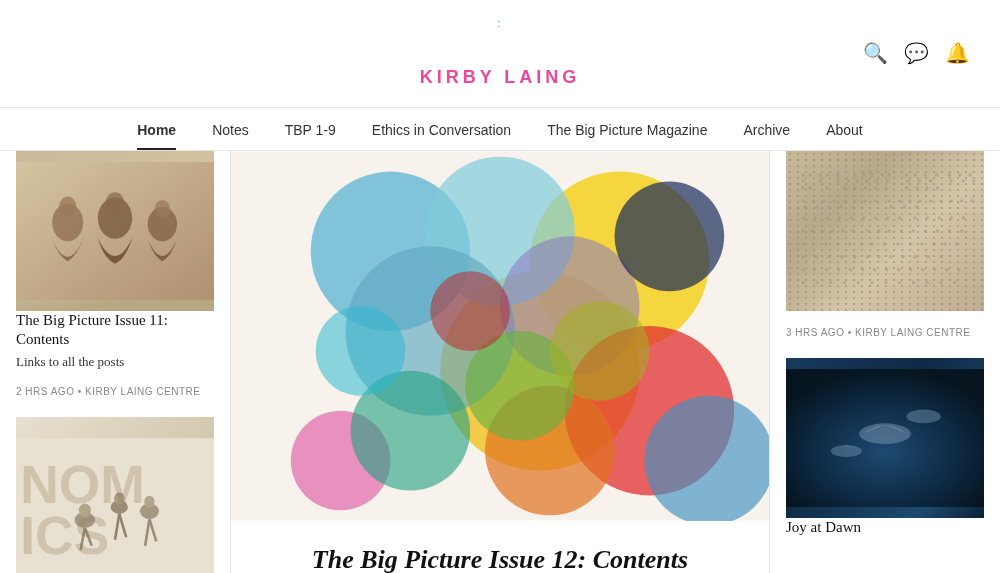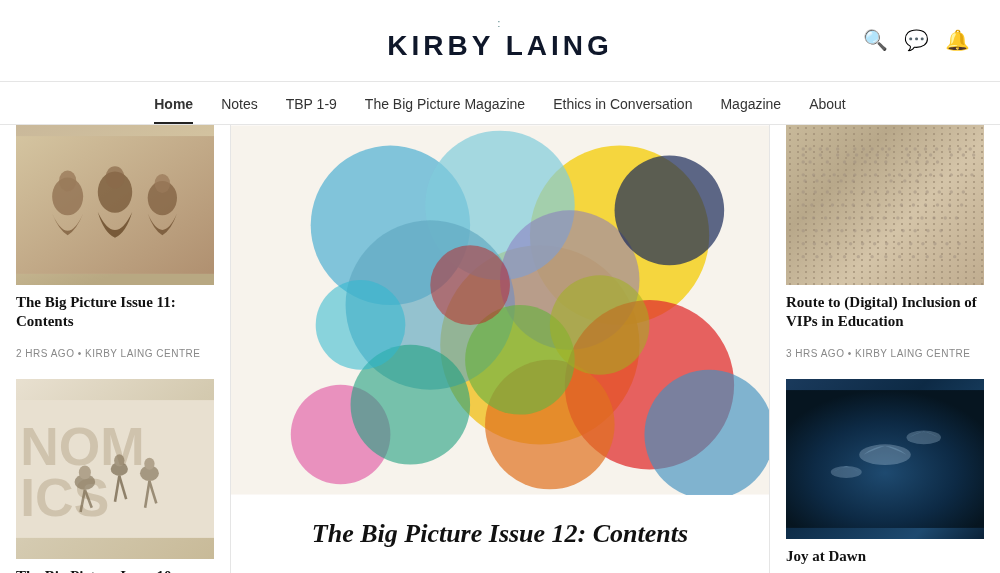--- a/index.html
+++ b/index.html
@@ -2,38 +2,38 @@
 <html><head>
   <meta charset="utf-8">
   <style>
     * { margin: 0; padding: 0; box-sizing: border-box; }
     body { font-family: Georgia, 'Times New Roman', serif; background: #fff; color: #222; width: 1000px; overflow-x: hidden; }
 
     
     .header { display: flex; align-items: center; justify-content: center; padding: 18px 30px; position: relative; border-bottom: 1px solid #e5e5e5; }
     .logo-area { text-align: center; }
     .logo-small-text { font-size: 10px; letter-spacing: 2px; color: #4a7c7e; font-family: Arial, sans-serif; }
-    .logo-main { font-size: 28px; letter-spacing: 4px; color: #0f172a; font-family: Arial, sans-serif; font-weight: bold; line-height: 1.2; }
+    .logo-main { font-size: 18px; letter-spacing: 4px; color: #ec4899; font-family: Arial, sans-serif; font-weight: bold; line-height: 1.2; margin-top: 38px; }
     .logo-sub { font-size: 22px; letter-spacing: 6px; color: #2c5f62; font-family: Arial, sans-serif; font-weight: bold; }
     .header-icons { position: absolute; right: 30px; top: 50%; transform: translateY(-50%); display: flex; gap: 16px; align-items: center; }
     .header-icon { font-size: 20px; color: #555; cursor: pointer; }
 
     
-    .nav { display: flex; justify-content: center; gap: 28px; padding: 14px 0 0 0; border-bottom: 1px solid #e5e5e5; }
+    .nav { display: flex; justify-content: center; gap: 36px; padding: 14px 0 0 0; border-bottom: 1px solid #e5e5e5; }
     .nav-item { font-size: 14px; color: #333; cursor: pointer; padding-bottom: 12px; font-family: Arial, sans-serif; text-decoration: none; }
     .nav-item.active { font-weight: bold; border-bottom: 2px solid #222; padding-bottom: 10px; }
 
     
     .main-grid { display: grid; grid-template-columns: 230px 1fr 230px; gap: 0; padding: 0; }
 
     
     .left-col { padding: 0 16px 0 16px; }
     .left-col-inner { display: flex; flex-direction: column; gap: 20px; padding-top: 0; }
 
-    .card-title { font-size: 15px; font-weight: bold; margin-top: 8px; line-height: 1.3; color: #111; }
+    .card-title { font-size: 15px; font-weight: normal; margin-top: 0; line-height: 1.3; color: #111; }
     .card-desc { font-size: 13px; color: #333; margin-top: 4px; }
     .card-meta { font-size: 10px; color: #888; margin-top: 16px; letter-spacing: 0.5px; font-family: Arial, sans-serif; }
 
     
     .center-col { border-left: 1px solid #e5e5e5; border-right: 1px solid #e5e5e5; display: flex; flex-direction: column; align-items: center; }
     .center-img-wrap { width: 100%; overflow: hidden; }
     .center-featured-text { padding: 18px 20px 10px; text-align: center; }
     .center-title { font-size: 26px; font-weight: bold; color: #111; line-height: 1.3; font-style: italic; }
 
     
@@ -66,23 +66,23 @@
     <span class="header-icon">🔍</span>
     <span class="header-icon">💬</span>
     <span class="header-icon">🔔</span>
   </div>
 </div>
 
 <nav class="nav">
   <a class="nav-item active">Home</a>
   <a class="nav-item">Notes</a>
   <a class="nav-item">TBP 1-9</a>
+  <a class="nav-item">Ethics in Conversation</a>
   <a class="nav-item">The Big Picture Magazine</a>
-  <a class="nav-item">Ethics in Conversation</a>
-  <a class="nav-item">Magazine</a>
+  <a class="nav-item">Archive</a>
   <a class="nav-item">About</a>
 </nav>
 
 <div class="main-grid">
 
   <div class="left-col">
     <div class="left-col-inner">
 
       <div>
         <div class="figures-art">
@@ -104,20 +104,21 @@
             <ellipse cx="115" cy="65" rx="20" ry="24" fill="#6a4a2a" opacity="0.65"></ellipse>
             <ellipse cx="115" cy="48" rx="11" ry="13" fill="#8a6a4a" opacity="0.7"></ellipse>
             <path d="M95 88 Q115 130 135 88 Q128 112 115 118 Q102 112 95 88Z" fill="#5a3a1a" opacity="0.7"></path>
 
             <ellipse cx="170" cy="72" rx="17" ry="20" fill="#7a5a3a" opacity="0.7"></ellipse>
             <ellipse cx="170" cy="55" rx="9" ry="11" fill="#9a7a5a" opacity="0.75"></ellipse>
             <path d="M153 90 Q170 128 187 90 Q180 110 170 115 Q160 110 153 90Z" fill="#6a4a2a" opacity="0.72"></path>
           </svg>
         </div>
         <div class="card-title">The Big Picture Issue 11: Contents</div>
+        <div class="card-desc">Links to all the posts</div>
         <div class="card-meta">2 HRS AGO • KIRBY LAING CENTRE</div>
       </div>
 
       <div>
         <div class="comics-art">
           <svg width="100%" height="100%" viewBox="0 0 230 160" xmlns="http://www.w3.org/2000/svg">
             <rect width="230" height="160" fill="#e8e0d0"></rect>
 
             <text x="5" y="75" font-size="62" font-weight="bold" fill="rgba(160,140,110,0.35)" font-family="Arial">NOM</text>
             <text x="5" y="135" font-size="62" font-weight="bold" fill="rgba(160,140,110,0.35)" font-family="Arial">ICS</text>
@@ -356,21 +357,20 @@
                 <circle cx="100" cy="140" r="2"></circle>
                 <circle cx="116" cy="140" r="2"></circle>
               <circle cx="132" cy="140" r="2"></circle>
                 <circle cx="148" cy="140" r="2"></circle>
                 <circle cx="164" cy="140" r="2"></circle>
                 <circle cx="180" cy="140" r="2"></circle>
                 <circle cx="196" cy="140" r="2"></circle>
             </g>
           </svg>
         </div>
-        <div class="card-title">Route to (Digital) Inclusion of VIPs in Education</div>
         <div class="card-meta">3 HRS AGO • KIRBY LAING CENTRE</div>
       </div>
 
       <div>
         <div class="joy-art">
           <svg style="position:absolute;inset:0;width:100%;height:100%;" viewBox="0 0 230 160" xmlns="http://www.w3.org/2000/svg">
             <rect width="230" height="160" fill="#0d2a45"></rect>
 
             <rect width="230" height="160" fill="url(#joygrad)"></rect>
             <defs>

